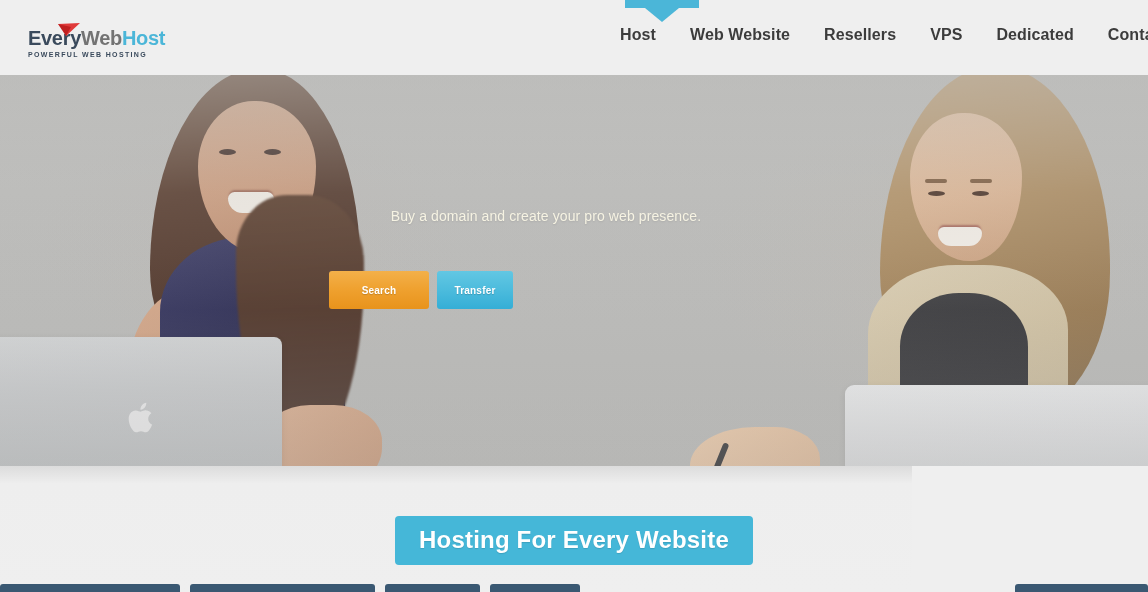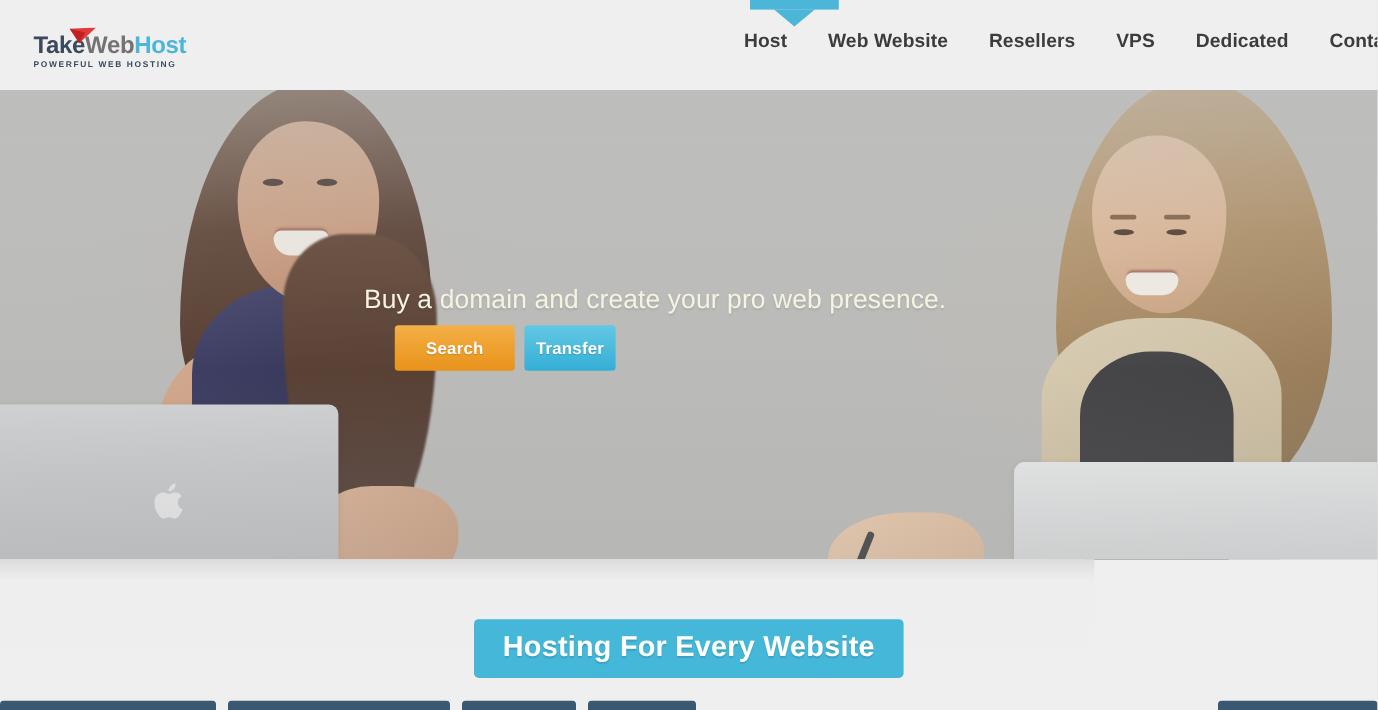--- a/index.html
+++ b/index.html
@@ -302,25 +302,24 @@
     position: absolute;
     left: 0; top: 0;
     width: 1148px; height: 391px;
     z-index: 5;
   }
   .hero-tagline {
     position: absolute;
     left: 0; top: 133px;
     width: 1092px;
     text-align: center;
-    font-size: 22px;
+    font-size: 14px;
     color: #f6f3e3;
     letter-spacing: 0.1px;
     text-shadow: 0 1px 2px rgba(0,0,0,0.10);
-    margin-top: 29px;
   }
 
   .domain-form {
     position: absolute;
     left: 318px; top: 196px;
     display: flex;
     align-items: stretch;
     height: 38px;
   }
   .domain-input {
@@ -334,21 +333,21 @@
     font-family: "Liberation Sans", sans-serif;
     outline: none;
     border-radius: 2px 0 0 2px;
   }
   .domain-input::placeholder { color: #5c5c5c; opacity: 1; }
 
   .btn {
     height: 38px;
     border: none;
     color: #ffffff;
-    font-size: 14px;
+    font-size: 10px;
     font-weight: bold;
     font-family: "Liberation Sans", sans-serif;
     cursor: pointer;
     letter-spacing: 0.2px;
     text-shadow: 0 1px 1px rgba(0,0,0,0.18);
   }
   .btn-search {
     width: 100px;
     margin-left: 11px;
     background: linear-gradient(180deg, #f3b04a 0%, #efa12f 48%, #e8931c 100%);
@@ -407,21 +406,21 @@
 <body>
 
 <div class="page">
 
   <div class="header">
 
     <div class="active-tab-marker"></div>
 
     <div class="logo">
       <div class="logo-wordmark">
-        <span class="logo-take">Take</span><span class="logo-web">Web</span><span class="logo-host">Host</span>
+        <span class="logo-take">Every</span><span class="logo-web">Web</span><span class="logo-host">Host</span>
         <svg class="logo-swoosh" viewBox="0 0 24 14">
           <path d="M1 1 L23 0 L9 13 L7 6 Z" fill="#e03a3a"></path>
           <path d="M1 1 L14 4 L9 13 Z" fill="#c02020"></path>
         </svg>
       </div>
       <div class="logo-tagline">POWERFUL WEB HOSTING</div>
     </div>
 
     <nav class="nav">
       <div class="nav-item">Host</div>

